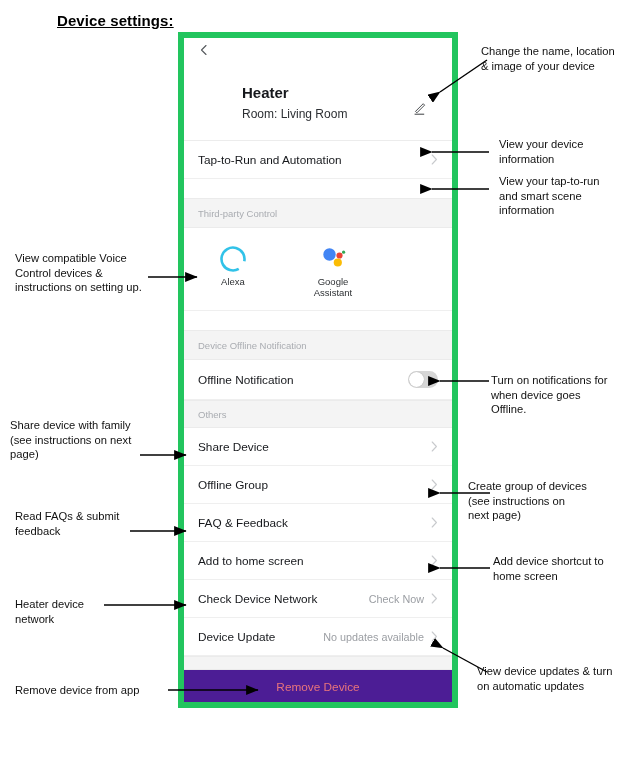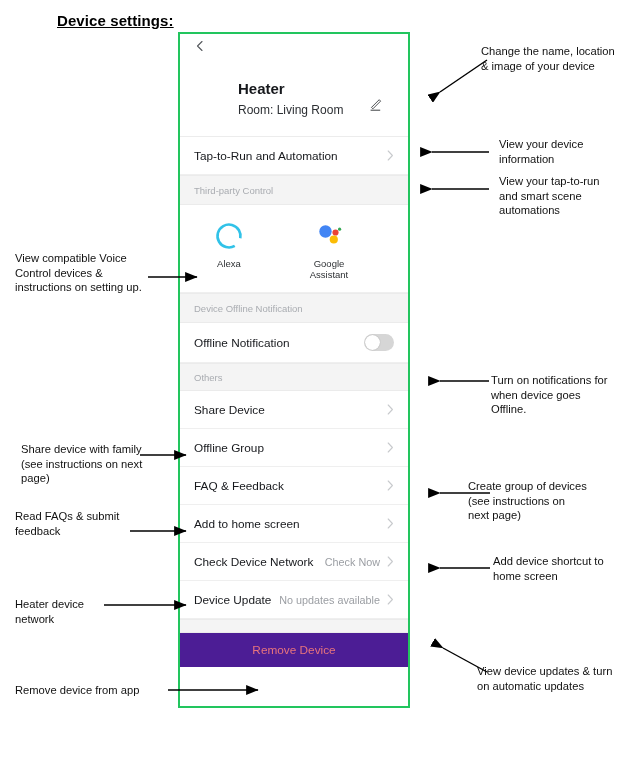--- a/index.html
+++ b/index.html
@@ -26,23 +26,23 @@
     color: #000;
     text-decoration: underline;
     letter-spacing: .1px;
   }
 
   
   #phone-frame {
     position: absolute;
     left: 178px;
     top: 32px;
-    width: 232px;
+    width: 280px;
     height: 676px;
-    border: 2px solid #22c55e;
+    border: 6px solid #22c55e;
     background: #ffffff;
     box-sizing: border-box;
     overflow: hidden;
   }
 
   
   .nav-bar {
     height: 30px;
     position: relative;
   }
@@ -123,41 +123,40 @@
     height: 28px;
     display: flex;
     align-items: center;
     padding-left: 14px;
     box-sizing: border-box;
     font-size: 9.5px;
     color: #a9acb1;
     border-top: 1px solid #ebebeb;
     border-bottom: 1px solid #ebebeb;
   }
-  .section-strip.tall { height: 30px; }
+  .section-strip.tall { height: 30px; margin-top: 19px; }
 
   
   .assistants {
     display: flex;
     padding: 14px 0 12px 20px;
     gap: 42px;
     border-bottom: 1px solid #efefef;
   }
   .assistant {
     width: 58px;
     text-align: center;
   }
   .assistant .glyph {
     height: 34px;
     display:flex;
     align-items:center;
     justify-content:center;
   }
   .assistant .aname {
-    margin-top: 5px;
     font-size: 9.5px;
     color: #2e3134;
     line-height: 11px;
   }
 
   
   .toggle {
     width: 30px;
     height: 17px;
     border-radius: 9px;
@@ -397,31 +396,31 @@
 
   <line x1="104" y1="605" x2="186" y2="605" stroke="#000" stroke-width="1.4" marker-end="url(#arrowR)"></line>
 
   <line x1="168" y1="690" x2="258" y2="690" stroke="#000" stroke-width="1.4" marker-end="url(#arrowR)"></line>
 </svg>
 
 <div class="anno right" style="left:481px; top:44px; width:140px;">Change the name, location &amp; image of your device</div>
 
 <div class="anno right" style="left:499px; top:137px; width:118px;">View your device information</div>
 
-<div class="anno right" style="left:499px; top:174px; width:122px;">View your tap-to-run and smart scene automations</div>
+<div class="anno right" style="left:499px; top:174px; width:122px;">View your tap-to-run and smart scene information</div>
 
 <div class="anno right" style="left:491px; top:373px; width:126px;">Turn on notifications for when device goes Offline.</div>
 
 <div class="anno right" style="left:468px; top:479px; width:120px;">Create group of devices (see instructions on next page)</div>
 
 <div class="anno right" style="left:493px; top:554px; width:128px;">Add device shortcut to home screen</div>
 
 <div class="anno right" style="left:477px; top:664px; width:140px;">View device updates &amp; turn on automatic updates</div>
 
 <div class="anno left" style="left:15px; top:251px; width:140px;">View compatible Voice Control devices &amp; instructions on setting up.</div>
 
-<div class="anno left" style="left:21px; top:418px; width:140px;margin-top:24px;">Share device with family (see instructions on next page)</div>
+<div class="anno left" style="left:10px; top:418px; width:140px;">Share device with family (see instructions on next page)</div>
 
 <div class="anno left" style="left:15px; top:509px; width:130px;">Read FAQs &amp; submit feedback</div>
 
 <div class="anno left" style="left:15px; top:597px; width:95px;">Heater device network</div>
 
 <div class="anno left" style="left:15px; top:683px; width:160px;">Remove device from app</div>
 
 </body></html>

